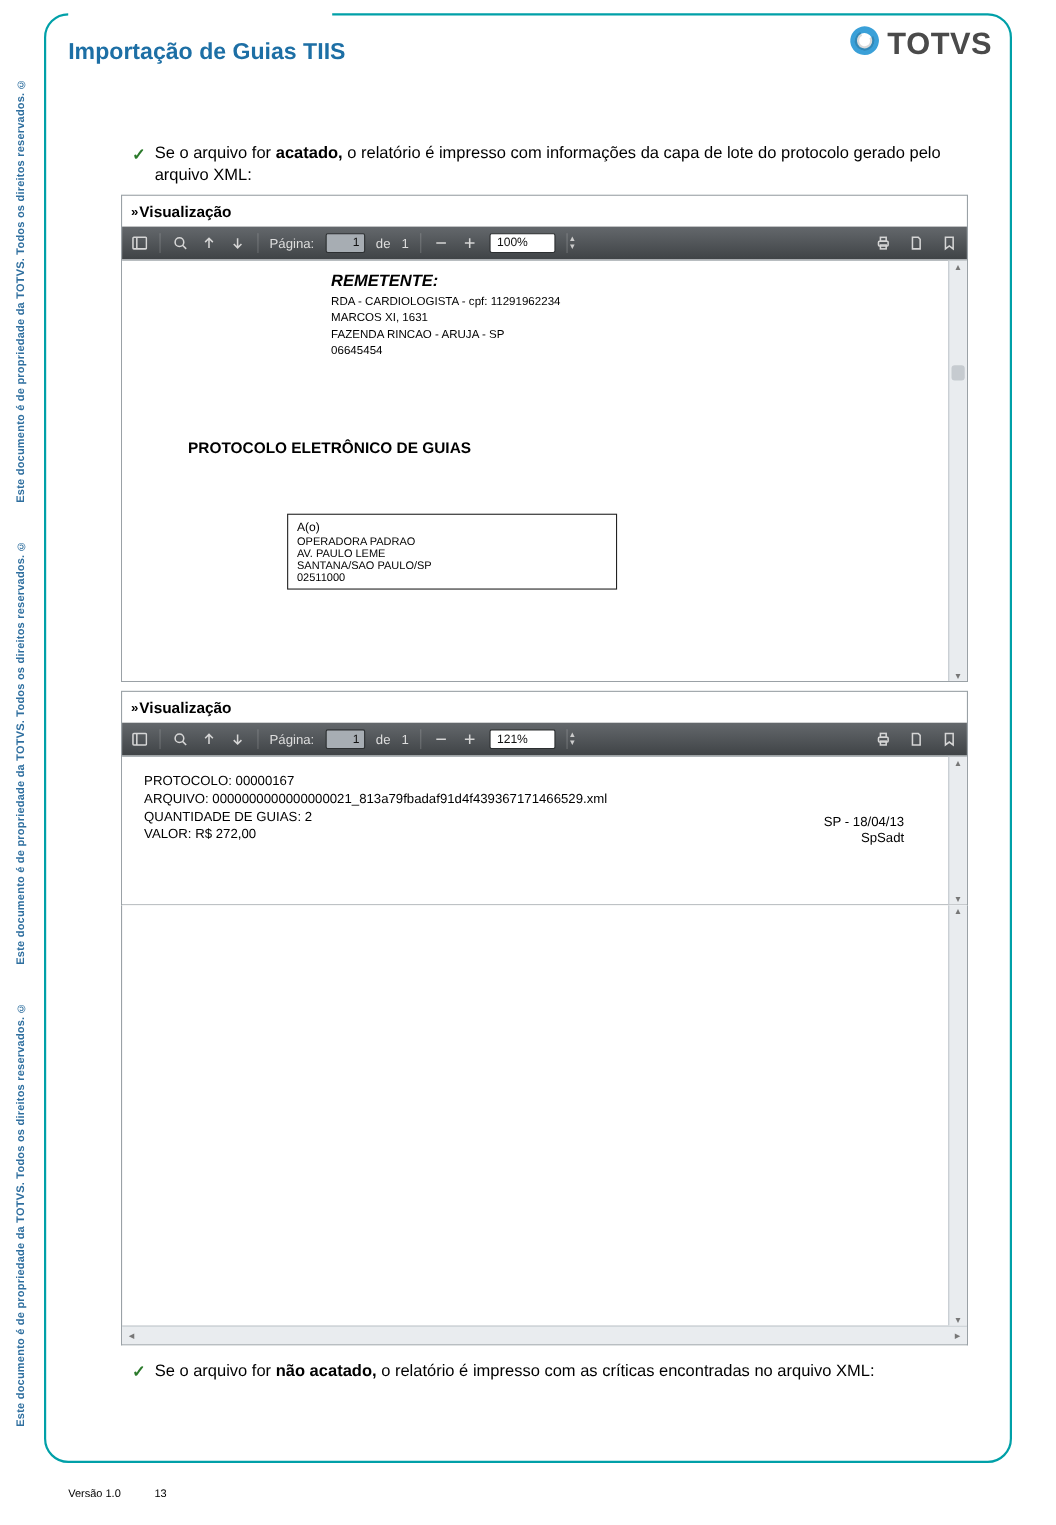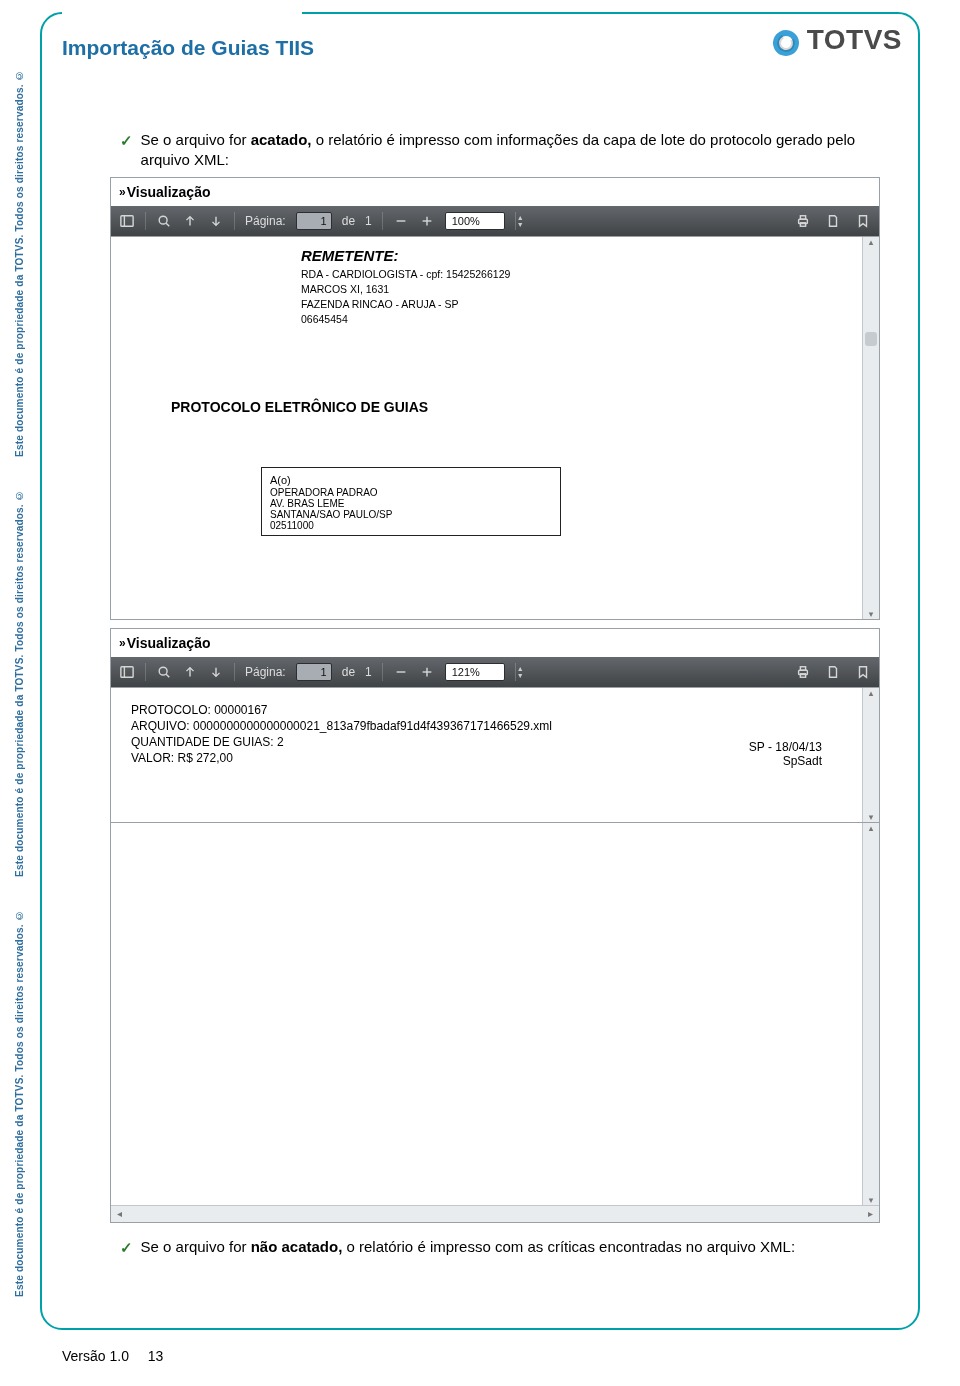--- a/index.html
+++ b/index.html
@@ -20,21 +20,21 @@
   }
   .frame-cut { position:absolute; top:-4px; left:20px; width:240px; height:10px; background:#fff;}
   .doc-title {
     position:absolute; top:36px; left:62px;
     color:#1d6fa5;
     font-size:21px;
     font-weight:bold;
   }
   .logo {
     position:absolute; top:24px; right:58px;
-    display:flex; align-items:flex-end; gap:8px;
+    display:flex; align-items:flex-start; gap:8px;
   }
   .logo-text { font-size:28px; font-weight:900; color:#4a4a4a; letter-spacing:0.5px;}
   .logo .ring { width:26px; height:26px; border:6px solid #3aa0d8; border-radius:50%; transform:rotate(18deg); position:relative; }
   .logo .ring::after{content:''; position:absolute; inset:-2px; border:4px solid rgba(0,0,0,0.15); border-radius:50%; border-top-color:transparent;}
   .watermark {
     position:absolute;
     writing-mode: vertical-rl;
     transform: rotate(180deg);
     font-size:10px;
     color:#2f6f9f;
@@ -115,21 +115,21 @@
   }
   .big-scroll .fill{flex:1;}
   .hscroll{height:17px;background:#e9ecef;border-top:1px solid #c1c7cc;display:flex;align-items:center;}
   .hscroll .harrow{width:17px;text-align:center;font-size:10px;color:#777;}
   .hscroll .htrack{flex:1;position:relative;}
   .hscroll .hthumb{position:absolute;top:3px;bottom:3px;left:47%;width:28px;background:#c6cbd0;border-radius:3px;}
   .big-vscroll{position:absolute;top:0;bottom:17px;right:0;width:17px;background:#e9ecef;border-left:1px solid #c1c7cc;display:flex;flex-direction:column;align-items:center;justify-content:space-between;font-size:9px;color:#777;}
   .big-vscroll .track{flex:1;width:100%;}
   .footer{
     position:absolute; bottom:22px; left:62px; right:58px;
-    display:flex; justify-content:space-between; font-size:14px;align-items:flex-end;
+    display:flex; justify-content:space-between; font-size:10px;align-items:flex-end;
   }
 </style>
 </head>
 <body>
 
 <div class="frame">
   <div class="frame-cut"></div>
 </div>
 
 <div class="watermark wm1">Este documento é de propriedade da TOTVS. Todos os direitos reservados. ©</div>
@@ -219,29 +219,29 @@
         <span class="tb-icon">
             <svg viewBox="0 0 16 16">
               <path d="M4 2h8v12l-4-3-4 3z"></path>
             </svg>
           </span>
       </div>
     </div>
     <div class="paper-area">
       <div class="viewer1-body">
         <div class="remetente-h">REMETENTE:</div>
-        <div class="small">RDA - CARDIOLOGISTA - cpf: 15425266129</div>
+        <div class="small">RDA - CARDIOLOGISTA - cpf: 11291962234</div>
         <div class="small">MARCOS XI, 1631</div>
         <div class="small">FAZENDA RINCAO - ARUJA - SP</div>
         <div class="small">06645454</div>
         <div class="proto-title">PROTOCOLO ELETRÔNICO DE GUIAS</div>
         <div class="addr-box">
           <div class="ao">A(o)</div>
           <div>OPERADORA PADRAO</div>
-          <div>AV. BRAS LEME</div>
+          <div>AV. PAULO LEME</div>
           <div>SANTANA/SAO PAULO/SP</div>
           <div>02511000</div>
         </div>
       </div>
       <div class="paper-scroll">
         <span>▴</span>
           <div class="track">
             <div class="thumb"></div>
           </div>
           <span>▾</span>

